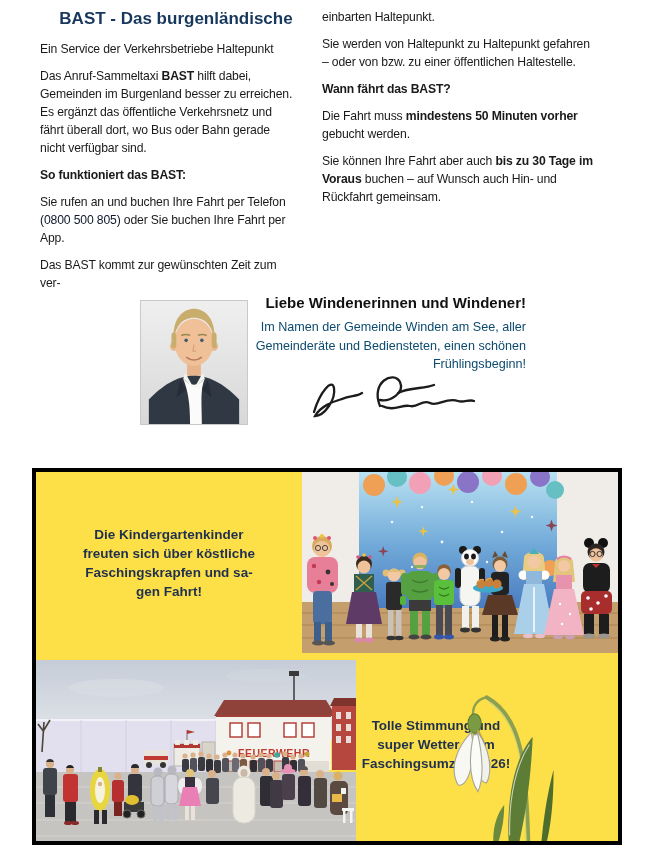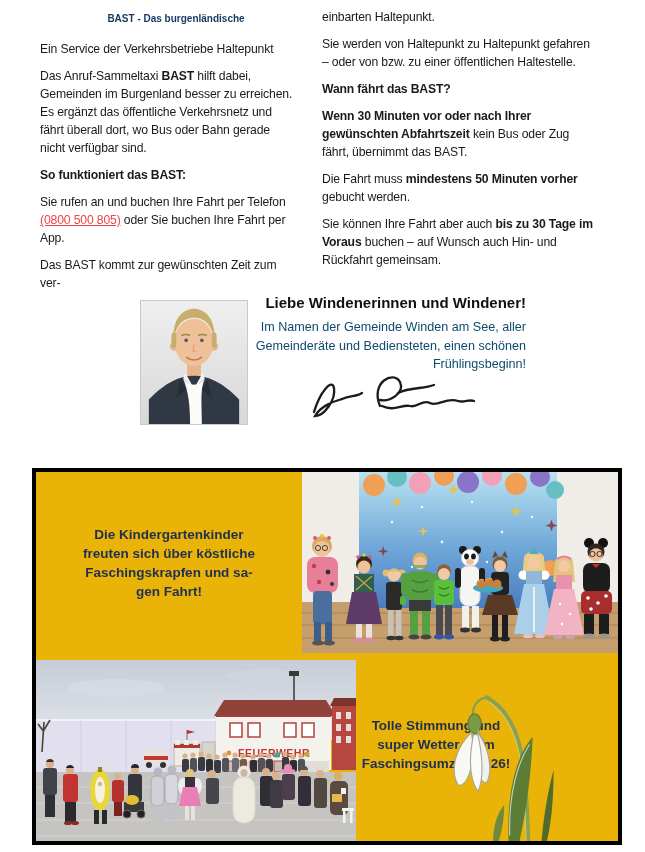--- a/index.html
+++ b/index.html
@@ -5,40 +5,40 @@
   html,body{margin:0;padding:0;background:#fff;}
   .page{
     position:relative;width:645px;height:852px;background:#ffffff;overflow:hidden;
     font-family:"Liberation Sans",sans-serif;color:#1a1a1a;
   }
   
   .col{position:absolute;top:8px;font-size:12.2px;line-height:18px;letter-spacing:-0.15px;}
   .col-left{left:40px;width:272px;}
   .col-right{left:322px;width:292px;}
   .article-title{
-    font-weight:bold;font-size:10px;line-height:21px;text-align:center;
+    font-weight:bold;font-size:17px;line-height:21px;text-align:center;
     color:#17375d;margin:0 0 11px 0;letter-spacing:0;
   }
   .col p{margin:0 16px 9px 0;}
   .bold-head{font-weight:bold;margin:0 0 9px 0;}
-  .phone-link{color:#ef4444;text-decoration:underline;cursor:pointer;}
+  .phone-link{color:#0f172a;cursor:pointer;}
   
   .portrait{
     position:absolute;left:140px;top:300px;width:108px;height:125px;
     border:1px solid #c9c9c9;box-sizing:border-box;background:#e9e9e9;
   }
   .portrait svg{display:block;width:100%;height:100%;}
   .greeting-text{position:absolute;left:250px;top:294px;width:276px;text-align:right;}
   .greeting-text h2{font-size:15px;font-weight:bold;margin:0 0 7px 0;color:#111;}
   .greeting-text .gline{font-size:12.6px;line-height:18.5px;color:#0c4a6e;}
   .signature{position:absolute;left:298px;top:366px;width:185px;height:62px;}
   
   .photo-box{
     position:absolute;left:32px;top:468px;width:590px;height:377px;
-    border:4px solid #000;box-sizing:border-box;background:#eab308;
+    border:4px solid #000;box-sizing:border-box;background:#fde047;
   }
   .pb-cell{position:absolute;}
   .caption-kg{left:0;top:0;width:266px;height:181px;display:flex;align-items:center;justify-content:center;}
   .caption-kg .cap{font-size:13.5px;font-weight:bold;line-height:19px;text-align:center;color:#1f3050;}
   .photo-kg{left:266px;top:0;width:316px;height:181px;}
   .photo-parade{left:0;top:188px;width:320px;height:181px;}
   .caption-parade{left:320px;top:188px;width:262px;height:181px;}
   .caption-parade .cap{
     position:absolute;left:4px;top:56px;width:152px;
     font-size:13.5px;font-weight:bold;line-height:19px;text-align:center;color:#1f3050;
@@ -58,21 +58,20 @@
     <p><span>Das Anruf-Sammeltaxi </span><b>BAST</b><span> hilft dabei, Gemeinden im Burgenland besser zu erreichen. Es ergänzt das öffentliche Verkehrsnetz und fährt überall dort, wo Bus oder Bahn gerade nicht verfügbar sind.</span></p>
     <p class="bold-head">So funktioniert das BAST:</p>
     <p><span>Sie rufen an und buchen Ihre Fahrt per Telefon </span><span class="phone-link">(0800 500 805)</span><span> oder Sie buchen Ihre Fahrt per App.</span></p>
     <p>Das BAST kommt zur gewünschten Zeit zum ver-</p>
   </div>
 
   <div class="col col-right">
     <p>einbarten Haltepunkt.</p>
     <p>Sie werden von Haltepunkt zu Haltepunkt gefahren – oder von bzw. zu einer öffentlichen Haltestelle.</p>
     <p class="bold-head">Wann fährt das BAST?</p>
-    <p><b>Wenn 30 Minuten vor oder nach Ihrer gewünschten Abfahrtszeit</b><span> kein Bus oder Zug fährt, übernimmt das BAST.</span></p>
     <p><span>Die Fahrt muss </span><b>mindestens 50 Minuten vorher</b><span> gebucht werden.</span></p>
     <p><span>Sie können Ihre Fahrt aber auch </span><b>bis zu 30 Tage im Voraus</b><span> buchen – auf Wunsch auch Hin- und Rückfahrt gemeinsam.</span></p>
   </div>
 
   <div class="portrait">
     <svg viewBox="0 0 108 125" preserveAspectRatio="none">
       <defs>
         <linearGradient id="pbg" x1="0" y1="0" x2="0" y2="1">
           <stop offset="0" stop-color="#efefef"></stop>
             <stop offset="1" stop-color="#d8d8d8"></stop>

